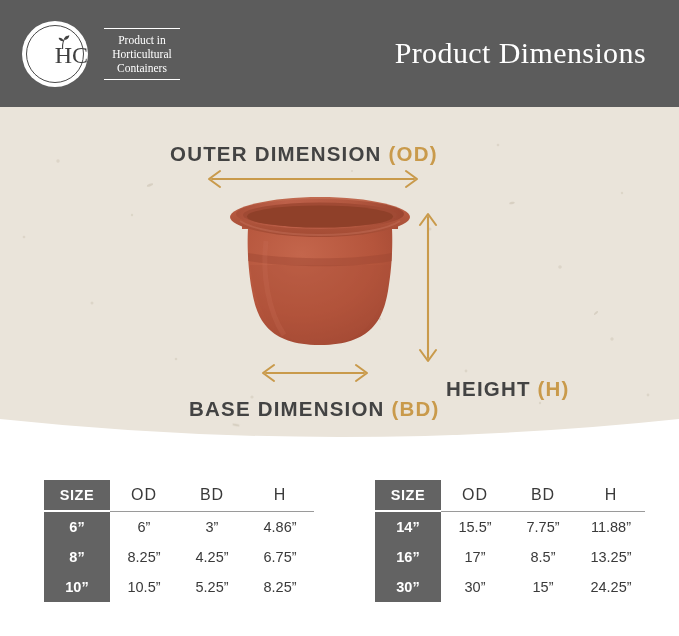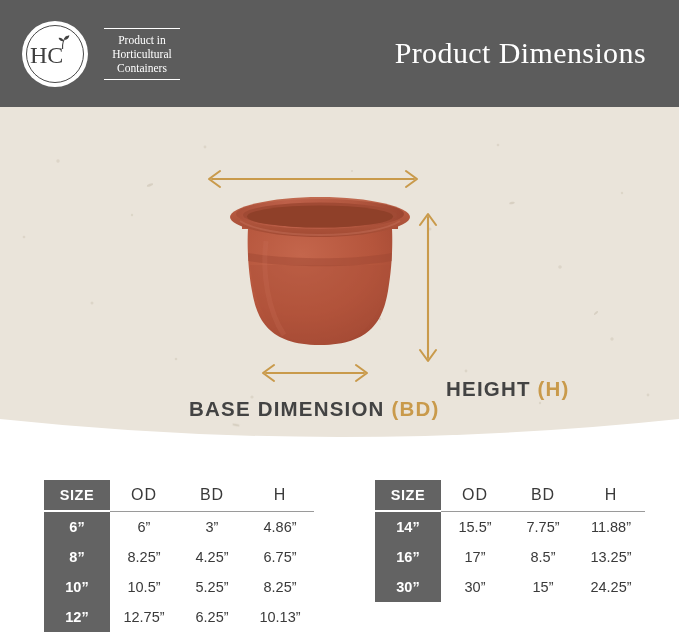--- a/index.html
+++ b/index.html
@@ -45,21 +45,21 @@
     left: 4px; top: 4px;
     right: 4px; bottom: 4px;
     border-radius: 50%;
     border: 1.4px solid #4a4a4a;
   }
   #logo-hc {
     position: absolute;
     left: 0; right: 0;
     top: 50%;
     transform: translateY(-44%);
-    text-align: left;
+    text-align: right;
     font-family: "Liberation Serif", serif;
     font-size: 24px;
     letter-spacing: 0px;
     color: #3f3f3f;
     line-height: 1;
     z-index: 2;
     padding-left: 8px;
   }
   #logo-leaf {
     position: absolute;
@@ -308,20 +308,23 @@
 
     <ellipse cx="98" cy="19" rx="84" ry="15" fill="url(#rimTop)"></ellipse>
     <ellipse cx="98" cy="20" rx="77" ry="12.4" fill="#a04a34"></ellipse>
     <ellipse cx="98" cy="21.5" rx="73" ry="11" fill="#8f4029"></ellipse>
 
     <path d="M18,26 C30,34 60,40 98,40 C136,40 166,34 178,26" fill="none" stroke="#c5705a" stroke-width="2" opacity="0.45"></path>
 
     <path d="M44,46 C40,78 46,116 62,140" fill="none" stroke="#cc7159" stroke-width="5" opacity="0.22"></path>
   </svg>
 
+  <div class="dim-label" id="label-od">
+    <span>OUTER DIMENSION </span><span class="accent">(OD)</span>
+  </div>
 
   <div class="dim-label" id="label-h">
     <span>HEIGHT </span><span class="accent">(H)</span>
   </div>
 
   <div class="dim-label" id="label-bd">
     <span>BASE DIMENSION </span><span class="accent">(BD)</span>
   </div>
 
 </div>
@@ -355,26 +358,20 @@
         <td class="val-cell">8.25”</td>
         <td class="val-cell">4.25”</td>
         <td class="val-cell">6.75”</td>
       </tr>
       <tr>
         <td class="size-cell">10”</td>
         <td class="val-cell">10.5”</td>
         <td class="val-cell">5.25”</td>
         <td class="val-cell">8.25”</td>
       </tr>
-      <tr>
-        <td class="size-cell">12”</td>
-        <td class="val-cell">12.75”</td>
-        <td class="val-cell">6.25”</td>
-        <td class="val-cell">10.13”</td>
-      </tr>
     </tbody>
   </table>
 
   <table class="dim-table" id="table-right">
     <colgroup>
       <col class="c-size">
         <col class="c-od">
         <col class="c-bd">
         <col class="c-h">
     </colgroup>

